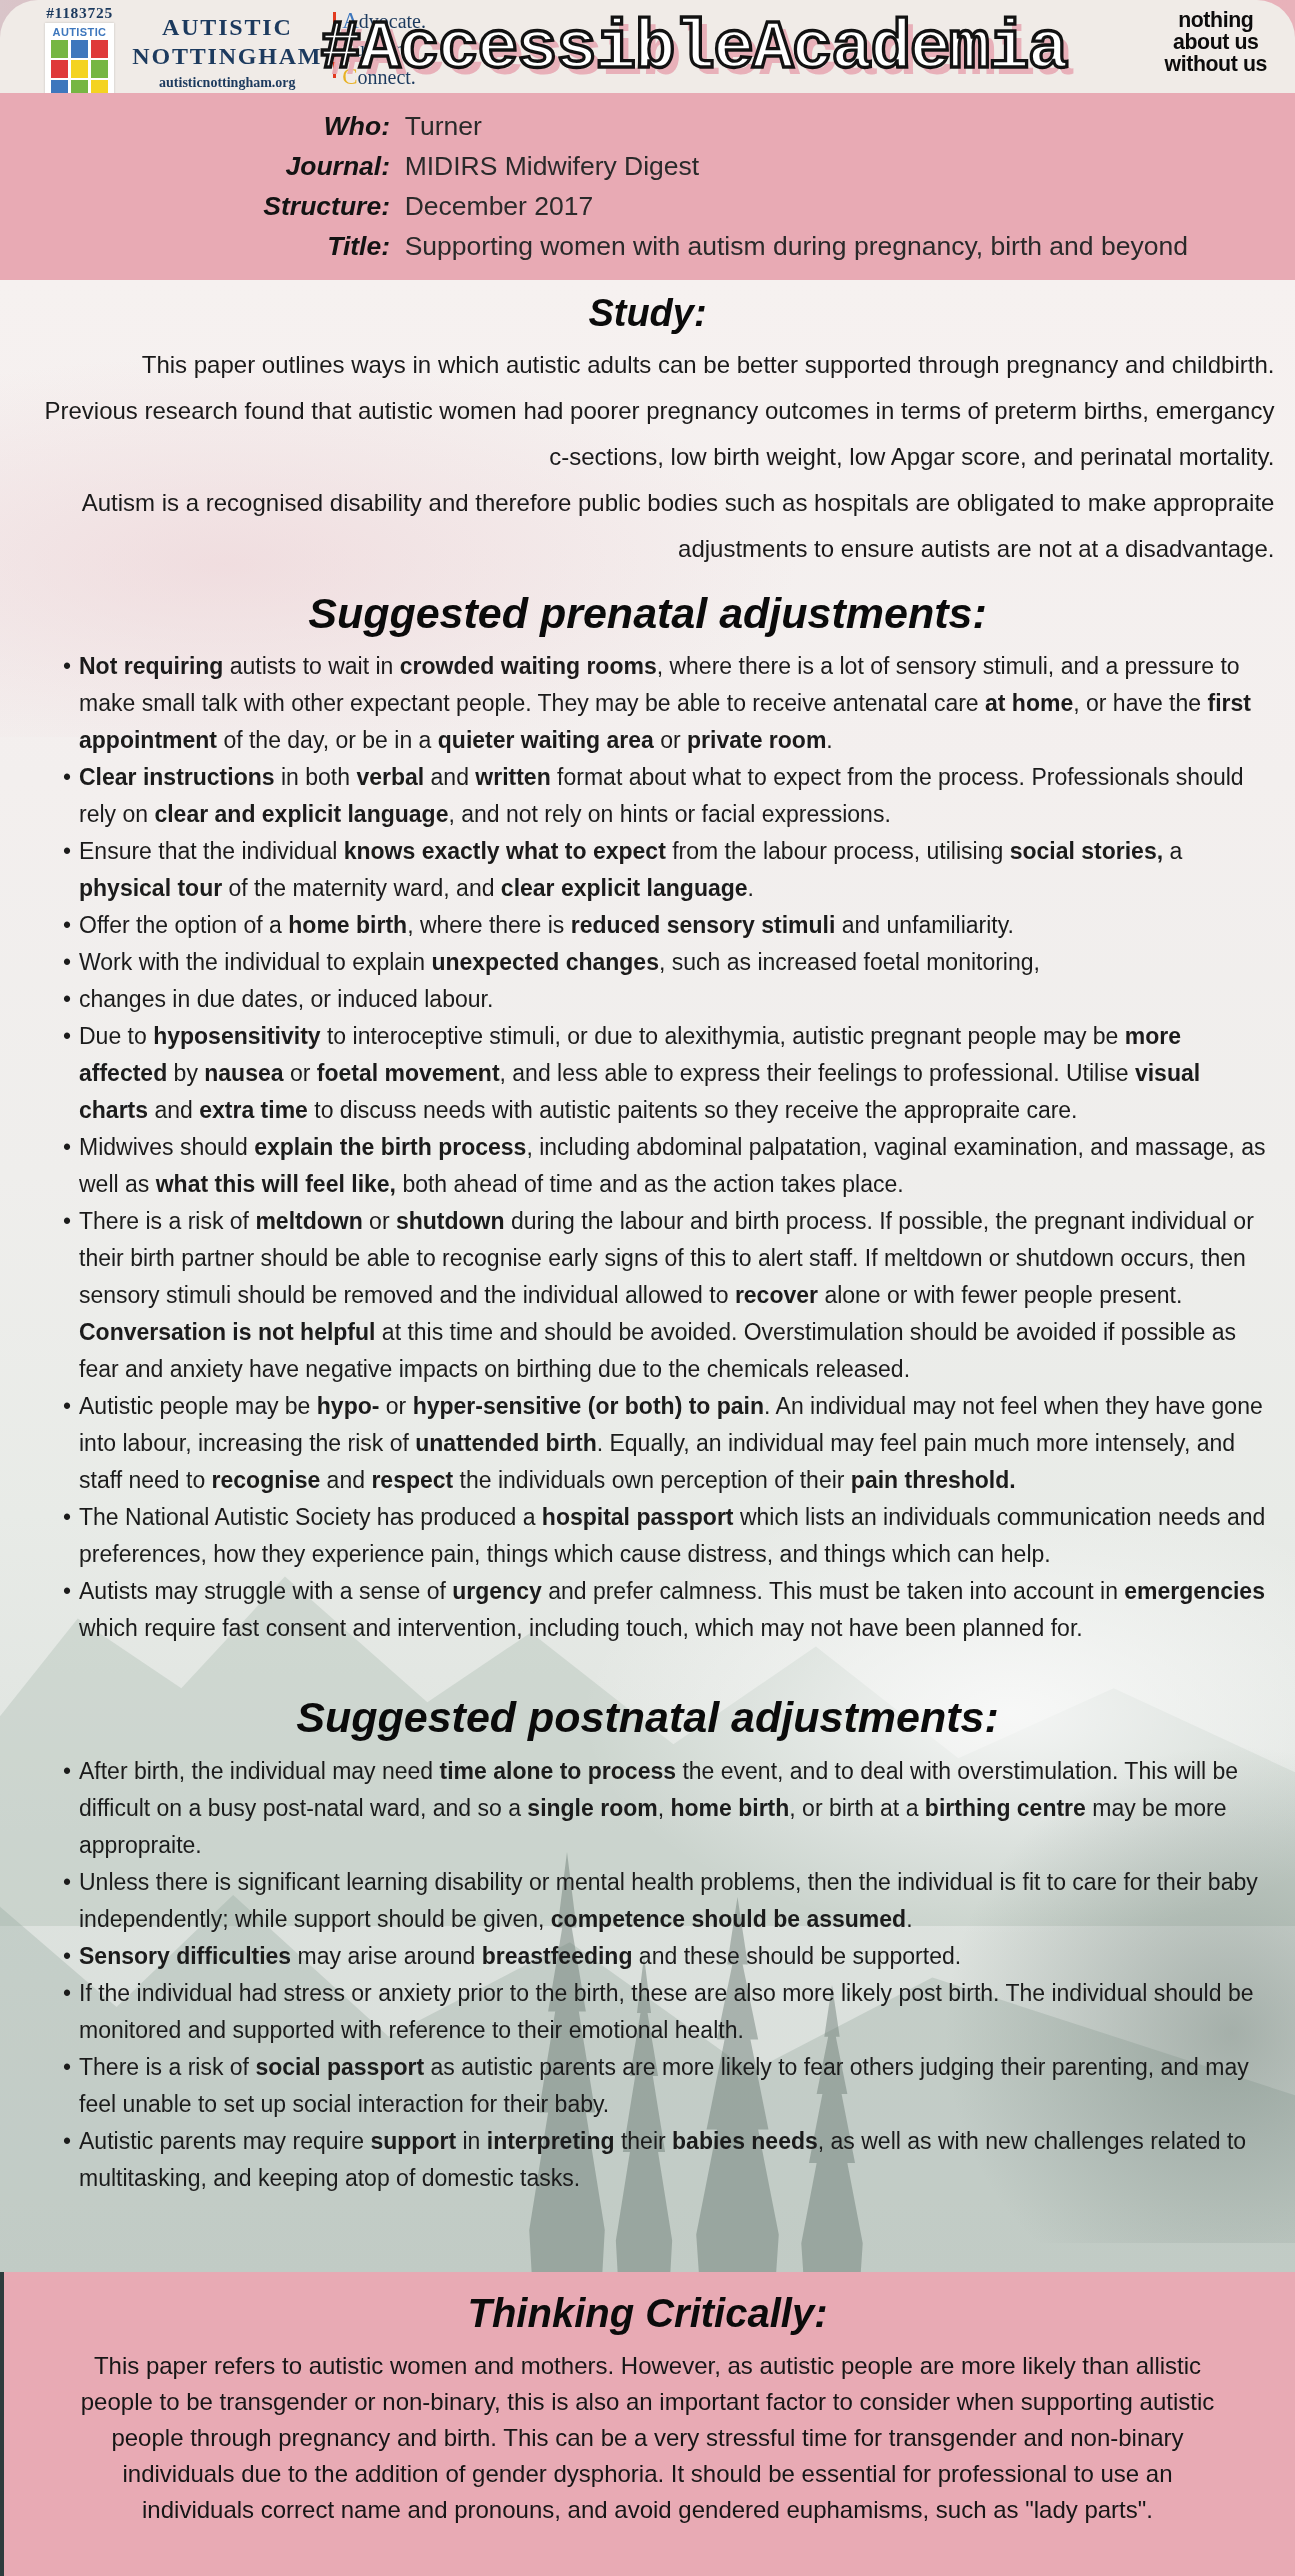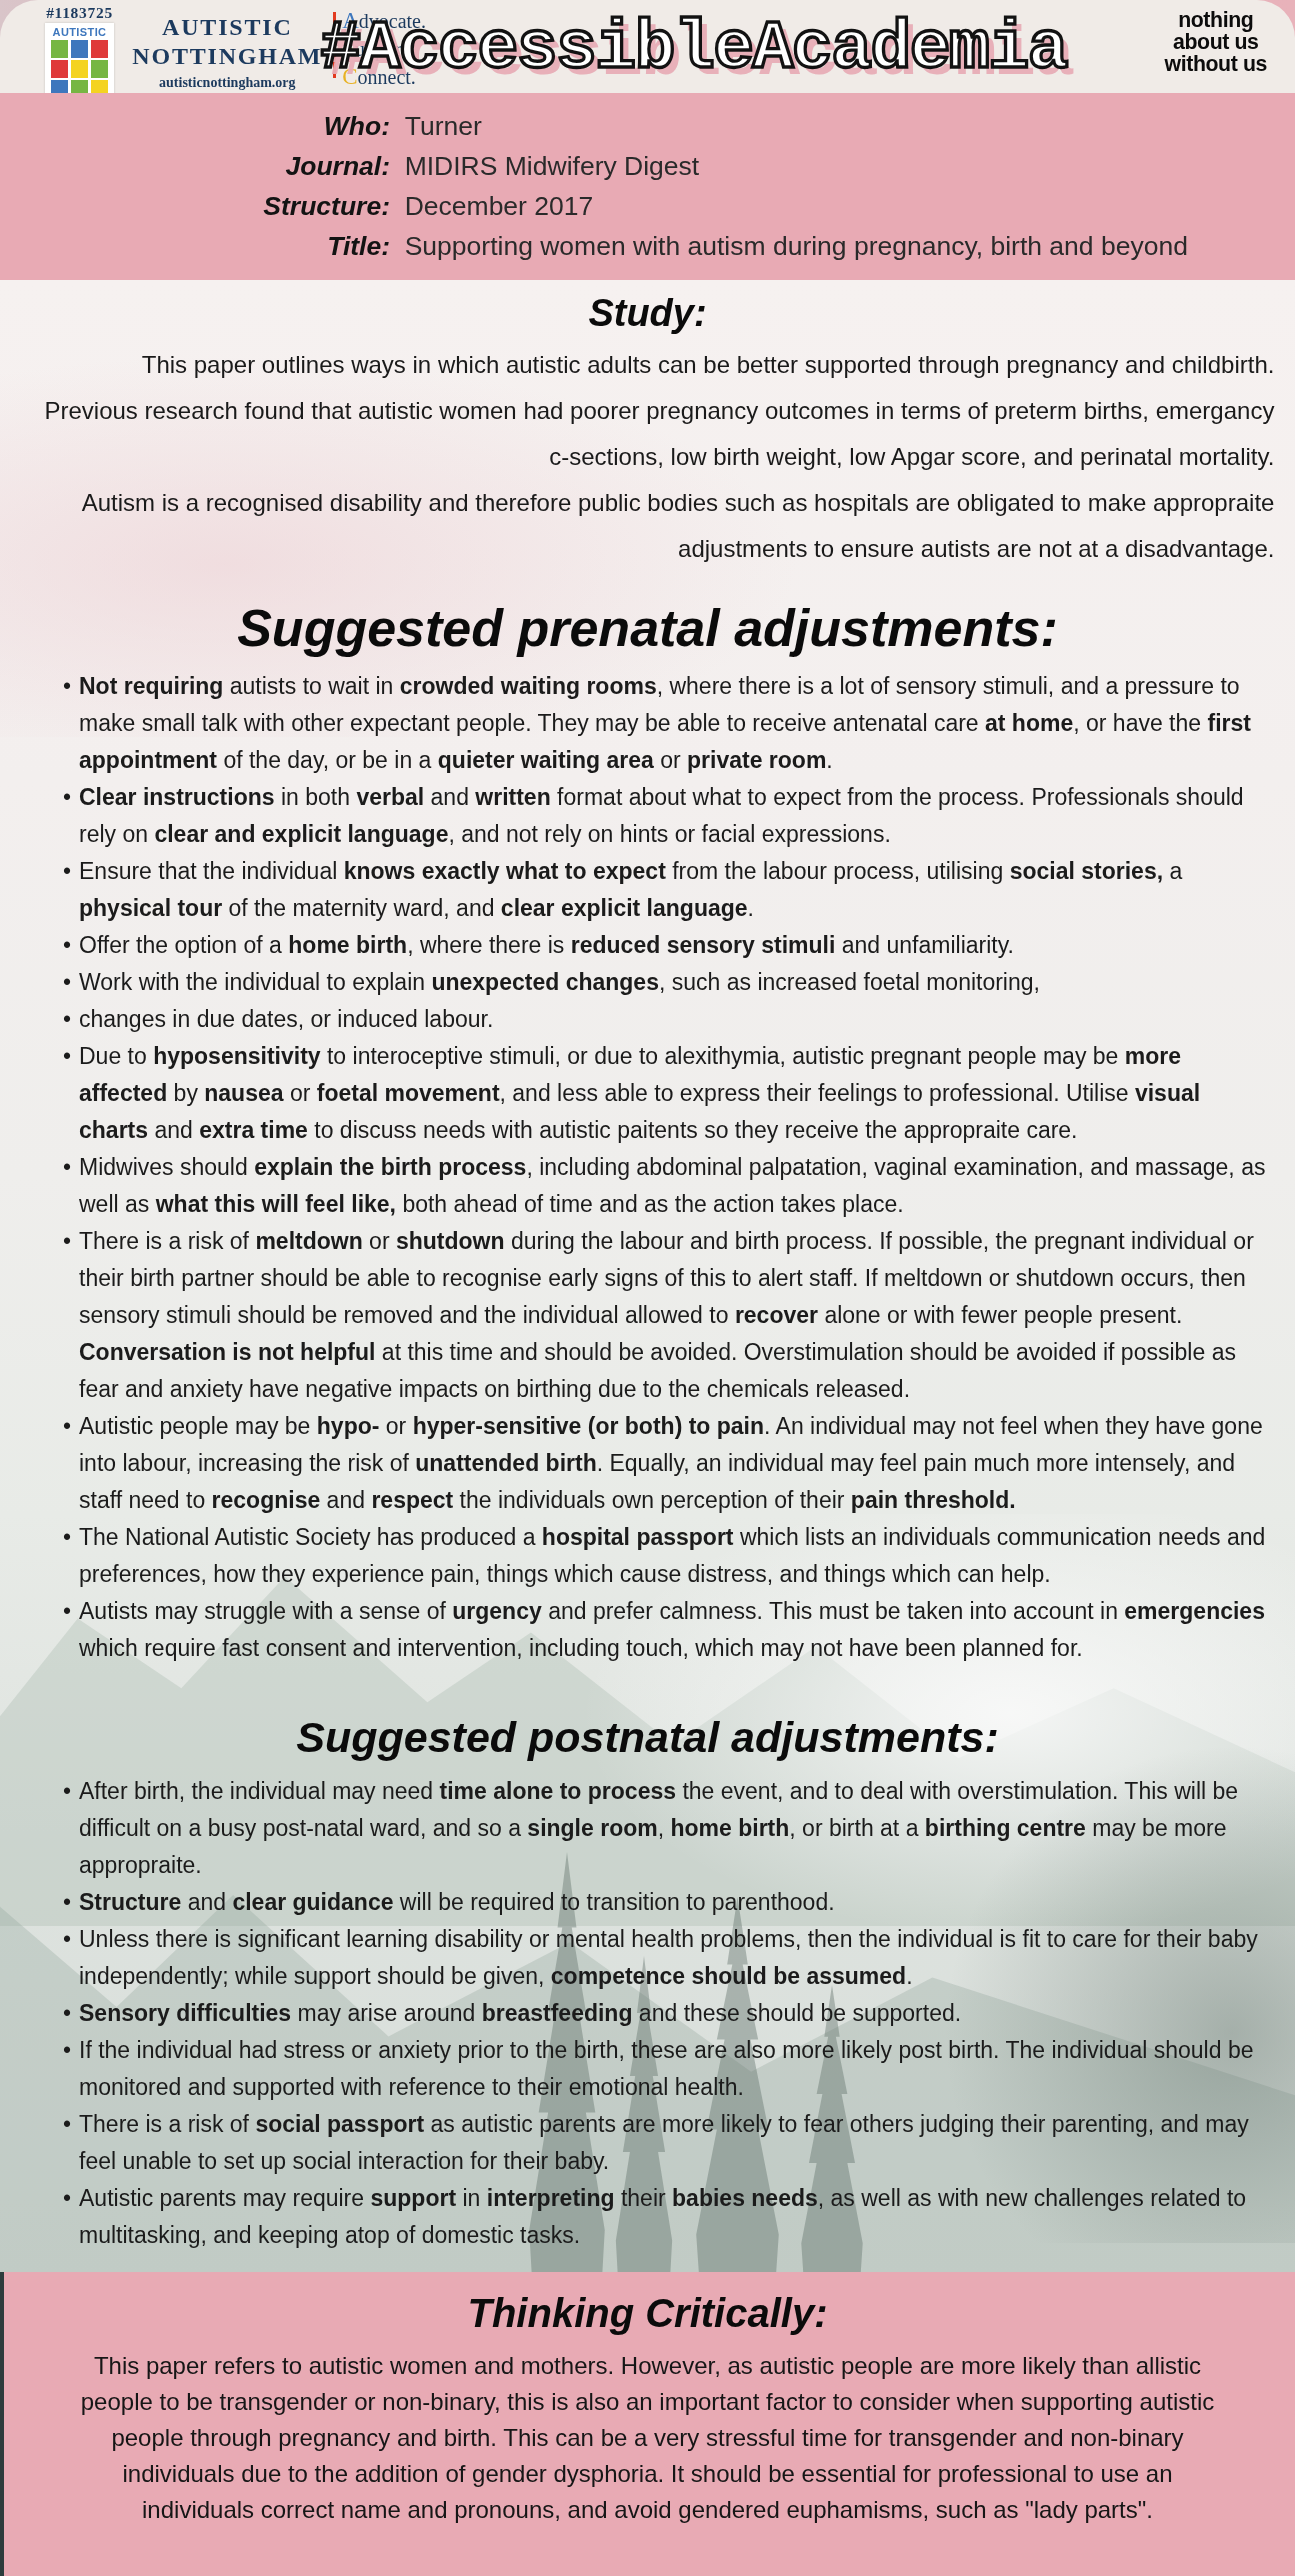--- a/index.html
+++ b/index.html
@@ -89,21 +89,21 @@
   .t1 { left:508px; width:118px; height:420px; }
   .t2 { left:600px; width:88px; height:316px; }
   .t3 { left:673px; width:129px; height:375px; }
   .t4 { left:784px; width:96px; height:287px; }
   .tree-mass { position:absolute; right:0; bottom:29px; width:353px; height:500px;
     background:radial-gradient(ellipse at 82% 58%, rgba(99,116,108,.45), rgba(99,116,108,0) 70%); }
 
   .section-heading { position:relative; text-align:center; font-weight:bold; font-style:italic;
     color:#0b0b0b; z-index:3; }
   .h-study { font-size:38px; padding-top:11.8px; }
-  .h-pre { font-size:52px; margin-top:26px; }
+  .h-pre { font-size:43px; margin-top:17px; }
   .h-post { font-size:43px; margin-top:46px; }
 
   .study-paras { position:relative; margin-top:7.4px; z-index:3; }
   .study-paras p { text-align:right; font-size:24px; line-height:46px; color:#1a1a1a; padding:0 20.6px; }
 
   ul.bullets { position:relative; list-style:none; margin-top:10.3px;
     padding:0 28px 0 63px; font-size:23px; line-height:37px; color:#1b1b1b; z-index:3; }
   ul.bullets li { position:relative; padding-left:16px; }
   ul.bullets li::before { content:"\2022"; position:absolute; left:0; top:0; }
   strong { font-weight:bold; }
@@ -215,21 +215,20 @@
       <li>Midwives should <strong>explain the birth process</strong>, including abdominal palpatation, vaginal examination, and massage, as well as <strong>what this will feel like,</strong> both ahead of time and as the action takes place.</li>
       <li>There is a risk of <strong>meltdown</strong> or <strong>shutdown</strong> during the labour and birth process. If possible, the pregnant individual or their birth partner should be able to recognise early signs of this to alert staff. If meltdown or shutdown occurs, then sensory stimuli should be removed and the individual allowed to <strong>recover</strong> alone or with fewer people present. <strong>Conversation is not helpful</strong> at this time and should be avoided. Overstimulation should be avoided if possible as fear and anxiety have negative impacts on birthing due to the chemicals released.</li>
       <li>Autistic people may be <strong>hypo-</strong> or <strong>hyper-sensitive (or both) to pain</strong>. An individual may not feel when they have gone into labour, increasing the risk of <strong>unattended birth</strong>. Equally, an individual may feel pain much more intensely, and staff need to <strong>recognise</strong> and <strong>respect</strong> the individuals own perception of their <strong>pain threshold.</strong></li>
       <li>The National Autistic Society has produced a <strong>hospital passport</strong> which lists an individuals communication needs and preferences, how they experience pain, things which cause distress, and things which can help.</li>
       <li>Autists may struggle with a sense of <strong>urgency</strong> and prefer calmness. This must be taken into account in <strong>emergencies</strong> which require fast consent and intervention, including touch, which may not have been planned for.</li>
     </ul>
 
   <h1 class="section-heading h-post">Suggested postnatal adjustments:</h1>
   <ul class="bullets">
       <li>After birth, the individual may need <strong>time alone to process</strong> the event, and to deal with overstimulation. This will be difficult on a busy post-natal ward, and so a <strong>single room</strong>, <strong>home birth</strong>, or birth at a <strong>birthing centre</strong> may be more appropraite.</li>
-      <li><strong>Structure</strong> and <strong>clear guidance</strong> will be required to transition to parenthood.</li>
       <li>Unless there is significant learning disability or mental health problems, then the individual is fit to care for their baby independently; while support should be given, <strong>competence should be assumed</strong>.</li>
       <li><strong>Sensory difficulties</strong> may arise around <strong>breastfeeding</strong> and these should be supported.</li>
       <li>If the individual had stress or anxiety prior to the birth, these are also more likely post birth. The individual should be monitored and supported with reference to their emotional health.</li>
       <li>There is a risk of <strong>social passport</strong> as autistic parents are more likely to fear others judging their parenting, and may feel unable to set up social interaction for their baby.</li>
       <li>Autistic parents may require <strong>support</strong> in <strong>interpreting</strong> their <strong>babies needs</strong>, as well as with new challenges related to multitasking, and keeping atop of domestic tasks.</li>
     </ul>
 </div>
 
 <div class="critical">
   <div class="edge-sliver"></div>

